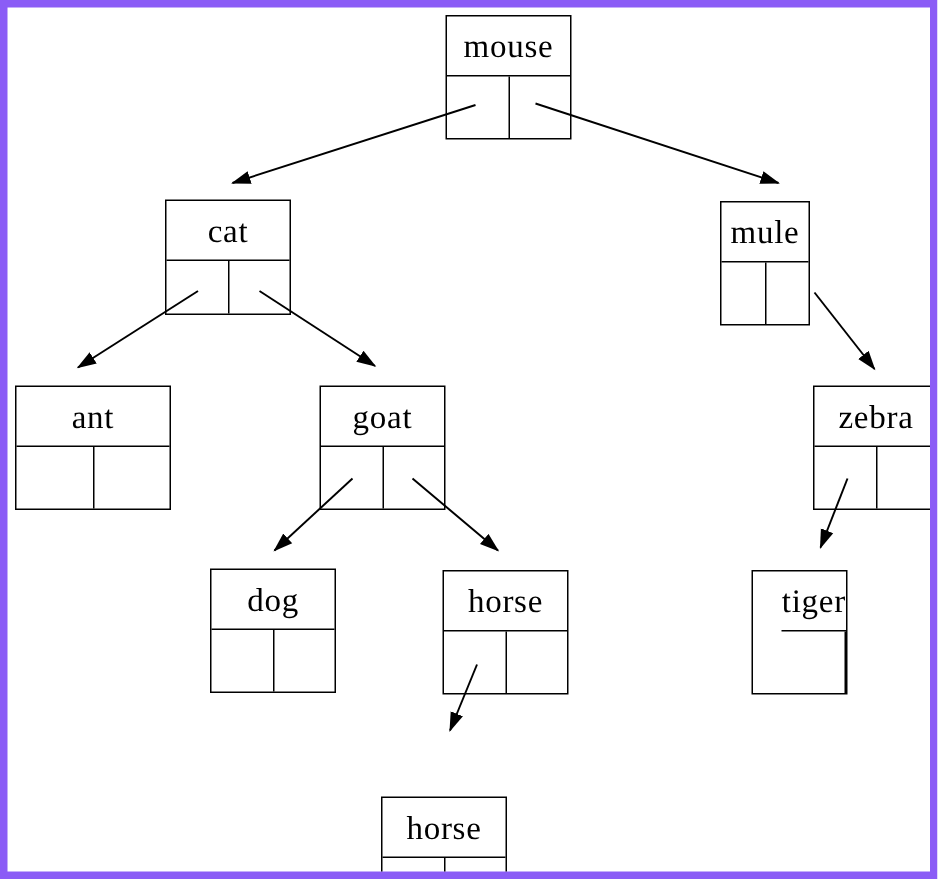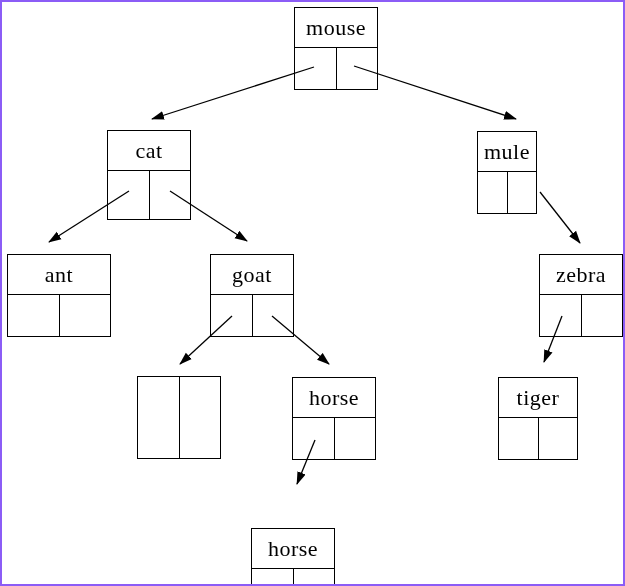--- a/index.html
+++ b/index.html
@@ -6,21 +6,21 @@
     margin: 0;
     padding: 0;
     background: #ffffff;
     font-family: "Liberation Serif", "DejaVu Serif", serif;
   }
   #frame {
     position: relative;
     width: 625px;
     height: 586px;
     box-sizing: border-box;
-    border: 2px solid #8b5cf6;
+    border: 5px solid #8b5cf6;
     background: #ffffff;
     overflow: hidden;
   }
   #edges-layer {
     position: absolute;
     left: 0; top: 0;
     width: 625px;
     height: 586px;
     pointer-events: none;
   }
@@ -82,21 +82,21 @@
     </svg>
 
   <div class="node" style="left: 292px; top: 5px; width: 84px; height: 83px;">
     <div class="node-label">mouse</div>
     <div class="node-cells">
       <div class="cell left"></div>
       <div class="cell right"></div>
     </div>
   </div>
 
-  <div class="node" style="left: 105px; top: 128px; width: 84px; height: 90px;">
+  <div class="node" style="left: 105px; top: 128px; width: 84px; height: 77px;">
     <div class="node-label">cat</div>
     <div class="node-cells">
       <div class="cell left"></div>
       <div class="cell right"></div>
     </div>
   </div>
 
   <div class="node" style="left: 475px; top: 129px; width: 60px; height: 83px;">
     <div class="node-label">mule</div>
     <div class="node-cells">
@@ -123,35 +123,36 @@
 
   <div class="node" style="left: 537px; top: 252px; width: 84px; height: 83px;">
     <div class="node-label">zebra</div>
     <div class="node-cells">
       <div class="cell left"></div>
       <div class="cell right"></div>
     </div>
   </div>
 
   <div class="node" style="left: 135px; top: 374px; width: 84px; height: 83px;">
+    <div class="node-label">dog</div>
     <div class="node-cells">
       <div class="cell left"></div>
       <div class="cell right"></div>
     </div>
   </div>
 
   <div class="node" style="left: 290px; top: 375px; width: 84px; height: 83px;">
     <div class="node-label">horse</div>
     <div class="node-cells">
       <div class="cell left"></div>
       <div class="cell right"></div>
     </div>
   </div>
 
-  <div class="node" style="left: 496px; top: 375px; width: 80px; height: 83px;">
+  <div class="node" style="left: 496px; top: 375px; width: 64px; height: 83px; align-items: flex-end;">
     <div class="node-label">tiger</div>
     <div class="node-cells">
       <div class="cell left"></div>
       <div class="cell right"></div>
     </div>
   </div>
 
   <div class="node" style="left: 249px; top: 526px; width: 84px; height: 83px; text-align: center;">
     <div class="node-label">horse</div>
     <div class="node-cells">

